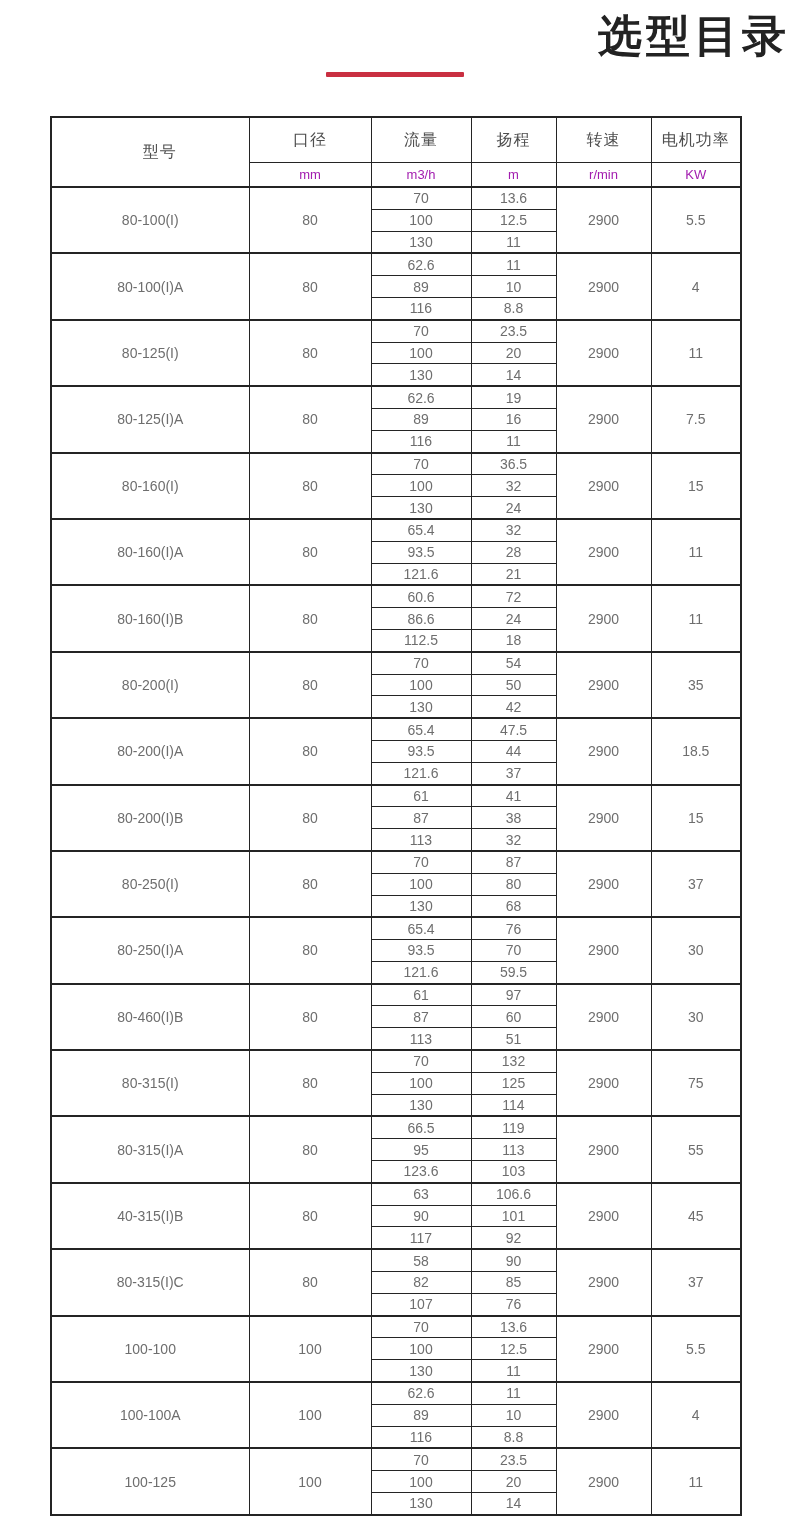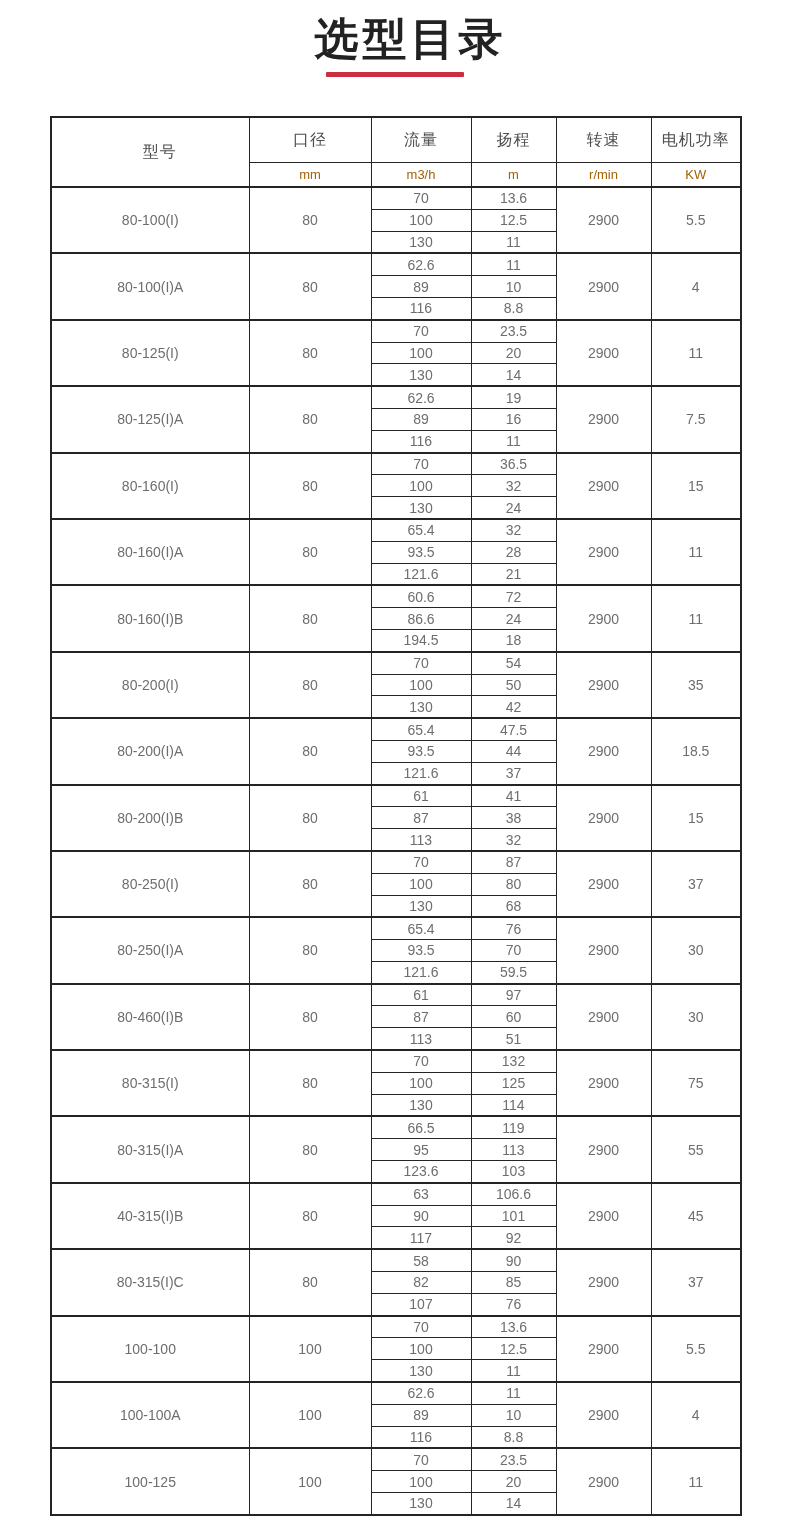--- a/index.html
+++ b/index.html
@@ -13,27 +13,27 @@
   }
   .page {
     width: 790px;
     height: 1516px;
     position: relative;
     background: #ffffff;
   }
   .title {
     margin: 0;
     padding-top: 13px;
-    text-align: center;
+    text-align: right;
     font-size: 44px;
     line-height: 52px;
     font-weight: 700;
     letter-spacing: 4px;
     color: #222222;
-    font-family: Liberation Sans, sans-serif;
+    font-family: Liberation Mono, monospace;
     padding-left: 31px;
   }
   .title-underline {
     width: 138px;
     height: 5px;
     margin: 7px auto 0 auto;
     background: #c92f41;
     border-radius: 1px;
   }
   table.catalog {
@@ -45,21 +45,21 @@
   }
   table.catalog th, table.catalog td {
     border: 1px solid #242424;
     text-align: center;
     vertical-align: middle;
     padding: 0;
     overflow: hidden;
     white-space: nowrap;
   }
   thead tr.hrow1 th { height: 44px; font-size: 16px; font-weight: 400; color: #4e4e4e; letter-spacing: 1px; }
-  thead tr.hrow2 th { height: 23px; font-size: 13px; font-weight: 400; color: #a16207; }
+  thead tr.hrow2 th { height: 23px; font-size: 13px; font-weight: 400; color: #a21caf; }
   thead th.model-h { font-size: 16px; font-weight: 400; color: #4e4e4e; letter-spacing: 1px; padding-left: 19px; }
   tbody td { height: 20.8px; font-size: 14px; color: #6e6e6e; }
   tbody td.model-cell, tbody td.dn-cell, tbody td.speed-cell, tbody td.power-cell { font-size: 14px; color: #6e6e6e; }
   tbody tr.model-first td { border-top: 2px solid #242424; }
   thead tr.hrow2 th { border-bottom: 2px solid #242424; }
 </style>
 </head>
 <body>
 
 <div class="page">
@@ -196,21 +196,21 @@
           <td class="flow-cell">60.6</td>
           <td class="head-cell">72</td>
           <td rowspan="3" class="speed-cell">2900</td>
           <td rowspan="3" class="power-cell">11</td>
         </tr>
         <tr>
           <td class="flow-cell">86.6</td>
           <td class="head-cell">24</td>
         </tr>
         <tr>
-          <td class="flow-cell">194.5</td>
+          <td class="flow-cell">112.5</td>
           <td class="head-cell">18</td>
         </tr>
         <tr class="model-first">
           <td rowspan="3" class="model-cell">80-200(I)</td>
           <td rowspan="3" class="dn-cell">80</td>
           <td class="flow-cell">70</td>
           <td class="head-cell">54</td>
           <td rowspan="3" class="speed-cell">2900</td>
           <td rowspan="3" class="power-cell">35</td>
         </tr>

